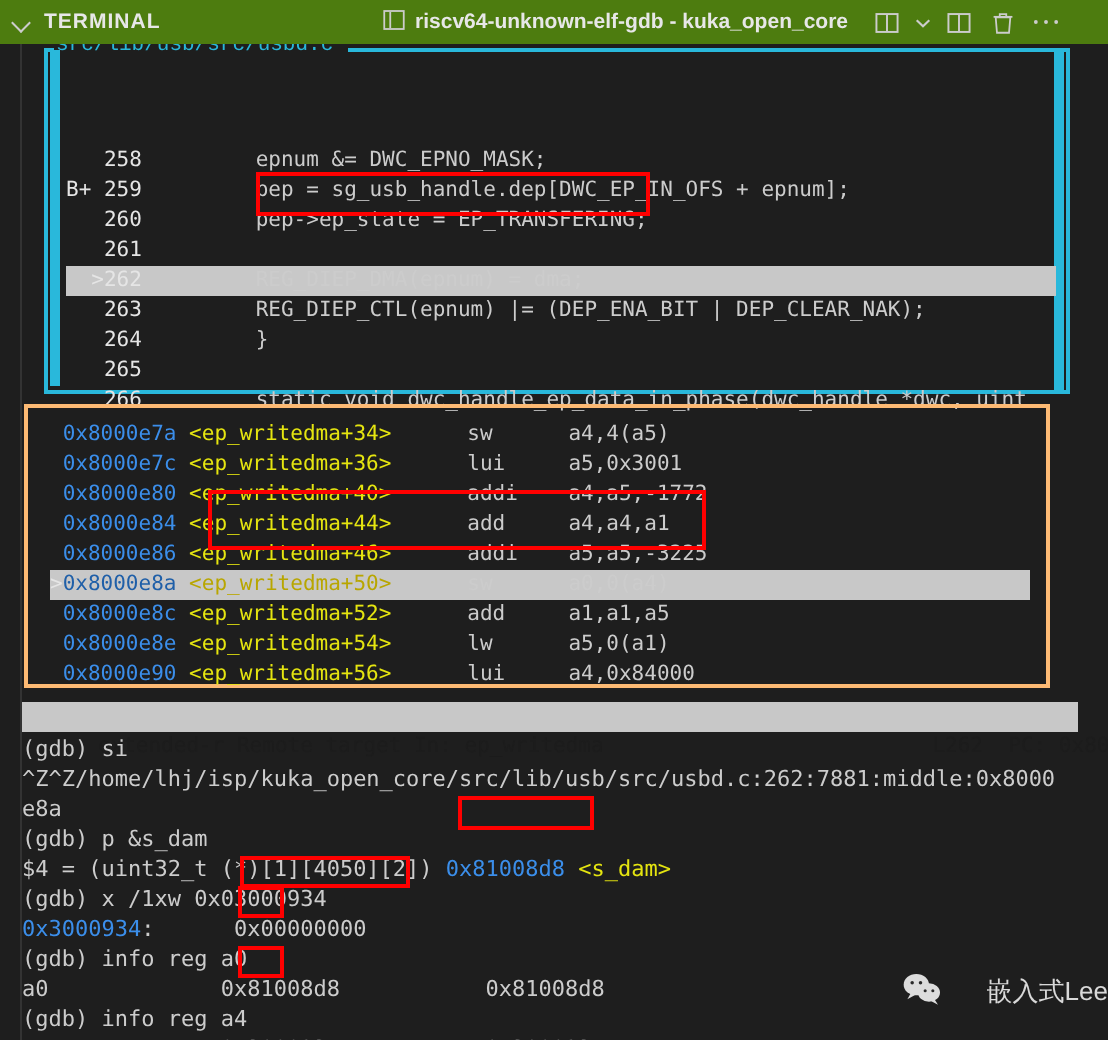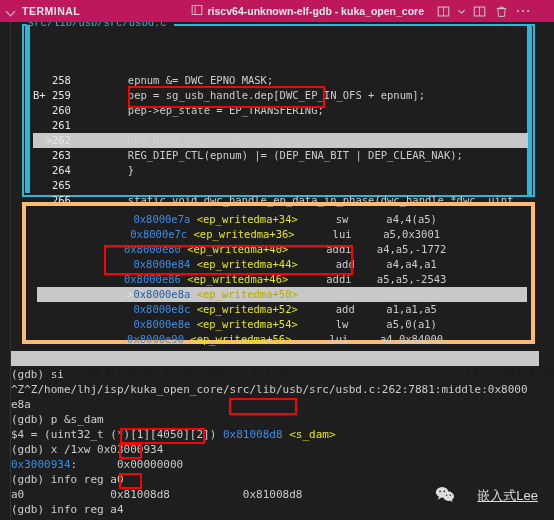--- a/index.html
+++ b/index.html
@@ -20,21 +20,21 @@
     height: 520px;
     background: #1e1e1e;
   }
 
   
   .panel-header {
     position: absolute;
     top: 0; left: 0;
     width: 554px;
     height: 22px;
-    background: #be185d;
+    background: #4d7c0f;
     display: flex;
     align-items: center;
     font-family: "Liberation Sans", sans-serif;
   }
   .ph-left {
     display: flex;
     align-items: center;
     gap: 5px;
     padding-left: 5px;
   }
@@ -138,25 +138,24 @@
   .dashtop-right {
     position: absolute; top: 1px; right: 0; background: #29b8db; height: 2px;
   }
   .border-l { position: absolute; left: 0; top: 1px; width: 2px; bottom: 0; background: #29b8db; }
   .border-r { position: absolute; right: 0; top: 1px; width: 2px; bottom: 0; background: #29b8db; }
   .border-b { position: absolute; left: 0; right: 0; bottom: 0; height: 2px; background: #29b8db; }
 
   
   .asmwin {
     position: absolute;
-    left: 22px; top: 180px;
+    left: 12px; top: 180px;
     width: 513px; height: 142px;
-    border: 4px solid #fdba74;
+    border: 2px solid #fdba74;
     box-sizing: border-box;
-    text-align: center;
   }
 
   
   .src-scroll {
     position: absolute;
     top: 2px; right: 3px;
     width: 5px; height: 170px;
     background: #29b8db;
   }
   .src-scroll-left {
@@ -211,30 +210,29 @@
   .redbox {
     position: absolute;
     border: 2px solid #ff0000;
     box-sizing: border-box;
     pointer-events: none;
   }
 
   
   .watermark {
     position: absolute;
-    right: 16px;
+    right: 0;
     bottom: 14px;
     display: flex;
     align-items: center;
     gap: 22px;
     color: #e9e9e9;
     font-family: "Liberation Sans", sans-serif;
     font-size: 13px;
     opacity: 0.92;
-    text-decoration: underline;
   }
 </style>
 </head>
 <body>
 
 <div id="app">
 
   <div class="panel-header">
     <div class="ph-left">
       <span class="ph-chevron"></span>
@@ -308,21 +306,21 @@
           <div class="row"><span class="c-white">   266 </span><span class="c-grey">        static void dwc_handle_ep_data_in_phase(dwc_handle *dwc, uint</span></div>
         </div>
     </div>
 
     <div class="asmwin">
       <div class="rows" id="asmRows" style="top:6px;left:11px;width:490px;">
           <div class="row"><span class="c-white"> </span><span class="c-blue">0x8000e7a </span><span class="c-yellow">&lt;ep_writedma+34&gt;      </span><span class="c-grey">sw      a4,4(a5)</span></div>
           <div class="row"><span class="c-white"> </span><span class="c-blue">0x8000e7c </span><span class="c-yellow">&lt;ep_writedma+36&gt;      </span><span class="c-grey">lui     a5,0x3001</span></div>
           <div class="row"><span class="c-white"> </span><span class="c-blue">0x8000e80 </span><span class="c-yellow">&lt;ep_writedma+40&gt;      </span><span class="c-grey">addi    a4,a5,-1772</span></div>
           <div class="row"><span class="c-white"> </span><span class="c-blue">0x8000e84 </span><span class="c-yellow">&lt;ep_writedma+44&gt;      </span><span class="c-grey">add     a4,a4,a1</span></div>
-          <div class="row"><span class="c-white"> </span><span class="c-blue">0x8000e86 </span><span class="c-yellow">&lt;ep_writedma+46&gt;      </span><span class="c-grey">addi    a5,a5,-2543</span></div>
+          <div class="row"><span class="c-white"> </span><span class="c-blue">0x8000e86 </span><span class="c-yellow">&lt;ep_writedma+46&gt;      </span><span class="c-grey">addi    a5,a5,-3225</span></div>
           <div class="row hl"><span class="c-white">&gt;</span><span class="c-blue">0x8000e8a </span><span class="c-yellow">&lt;ep_writedma+50&gt;      </span><span class="c-grey">sw      a0,0(a4)</span></div>
           <div class="row"><span class="c-white"> </span><span class="c-blue">0x8000e8c </span><span class="c-yellow">&lt;ep_writedma+52&gt;      </span><span class="c-grey">add     a1,a1,a5</span></div>
           <div class="row"><span class="c-white"> </span><span class="c-blue">0x8000e8e </span><span class="c-yellow">&lt;ep_writedma+54&gt;      </span><span class="c-grey">lw      a5,0(a1)</span></div>
           <div class="row"><span class="c-white"> </span><span class="c-blue">0x8000e90 </span><span class="c-yellow">&lt;ep_writedma+56&gt;      </span><span class="c-grey">lui     a4,0x84000</span></div>
         </div>
     </div>
 
     <div class="statusline">
       <span id="statusLeft">extended-r Remote target In: ep_writedma</span><span id="statusPad">                          </span><span>L262</span><span>  </span><span>PC: 0x8000e8a</span>
     </div>

